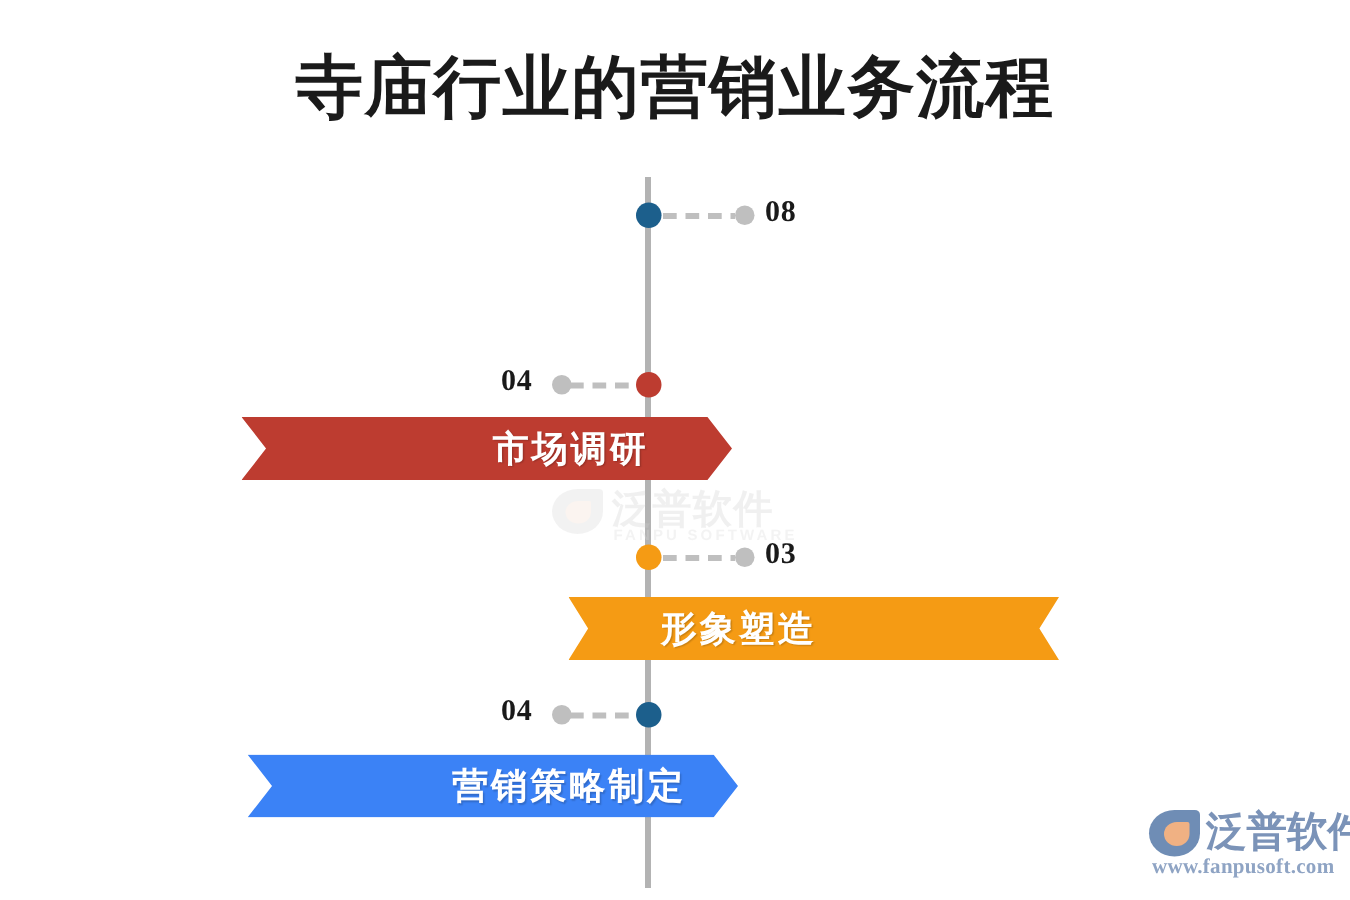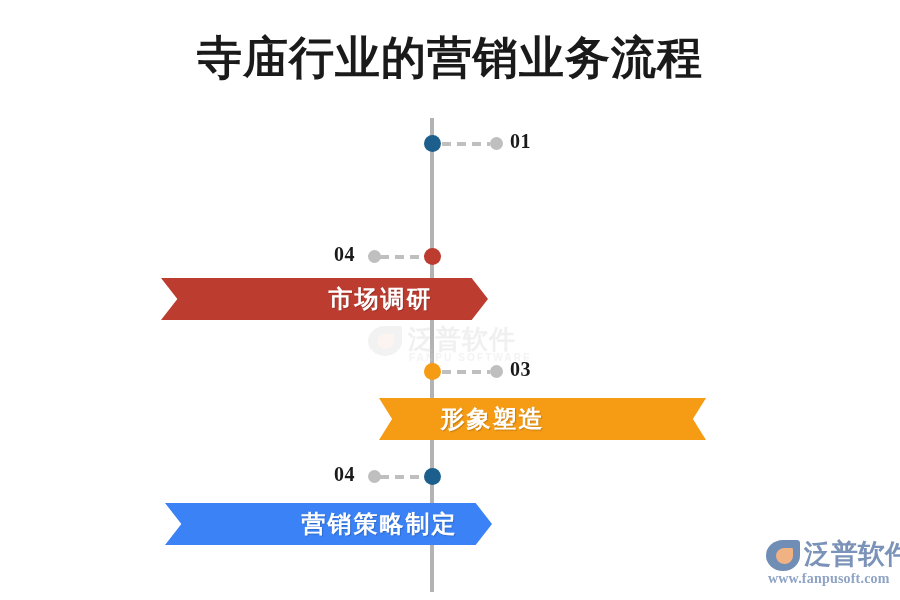--- a/index.html
+++ b/index.html
@@ -224,21 +224,21 @@
   <div id="center-watermark">
     <div class="wm-mark"></div>
     <div class="wm-cn">泛普软件</div>
     <div class="wm-en">FANPU SOFTWARE</div>
   </div>
 
   <div class="marker-row" style="left:424px; top:132px; width:120px;">
     <div class="node-dot" style="left:0px; background:#1c5f8c;"></div>
     <div class="dash-line" style="left:18px; width:48px;"></div>
     <div class="small-dot" style="left:66px;"></div>
-    <div class="step-num" style="left:86px;">01</div>
+    <div class="step-num" style="left:86px;">08</div>
   </div>
 
   <div class="marker-row" style="left:334px; top:245px; width:110px;">
     <div class="step-num" style="left:0px;">04</div>
     <div class="small-dot" style="left:34px;"></div>
     <div class="dash-line" style="left:46px; width:48px;"></div>
     <div class="node-dot" style="left:90px; background:#bd3c30;"></div>
   </div>
   <div class="banner shape-point-right" style="left:161px; top:278px; width:327px; background:#bd3c30;">
     <span class="banner-label" style="left:56px;">市场调研</span>

